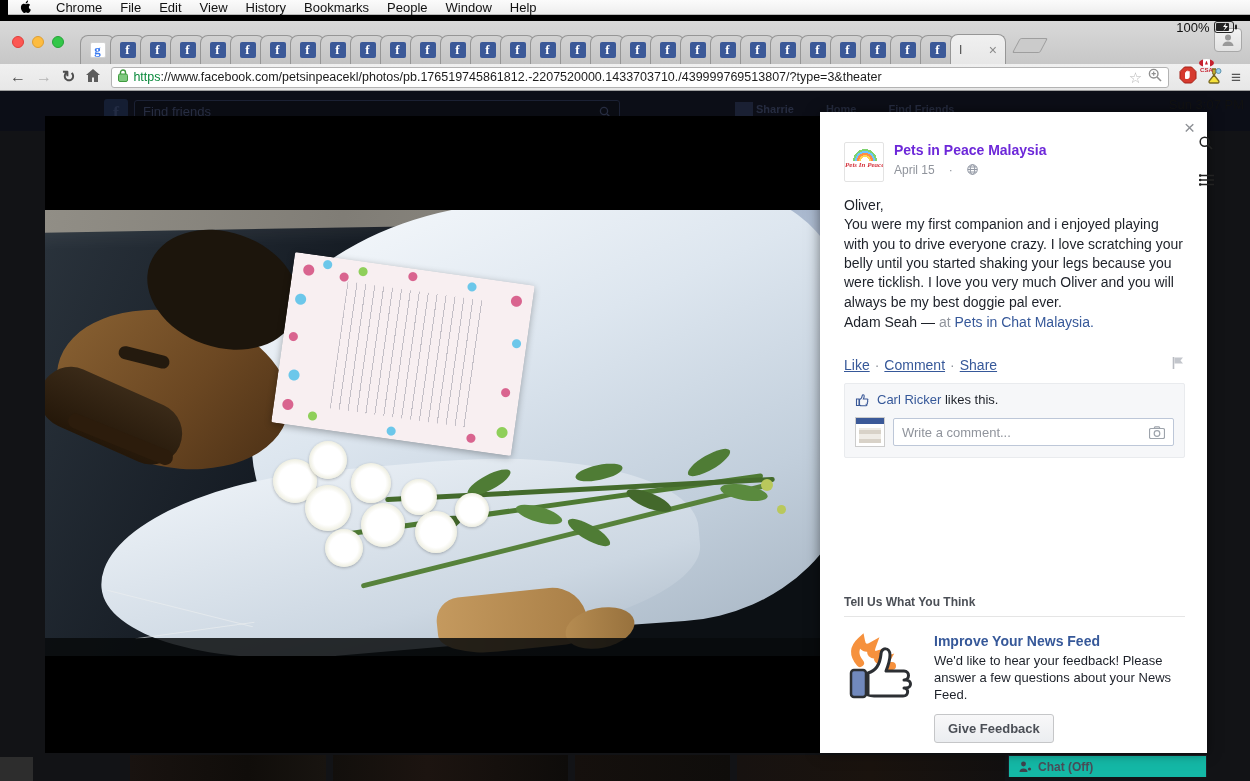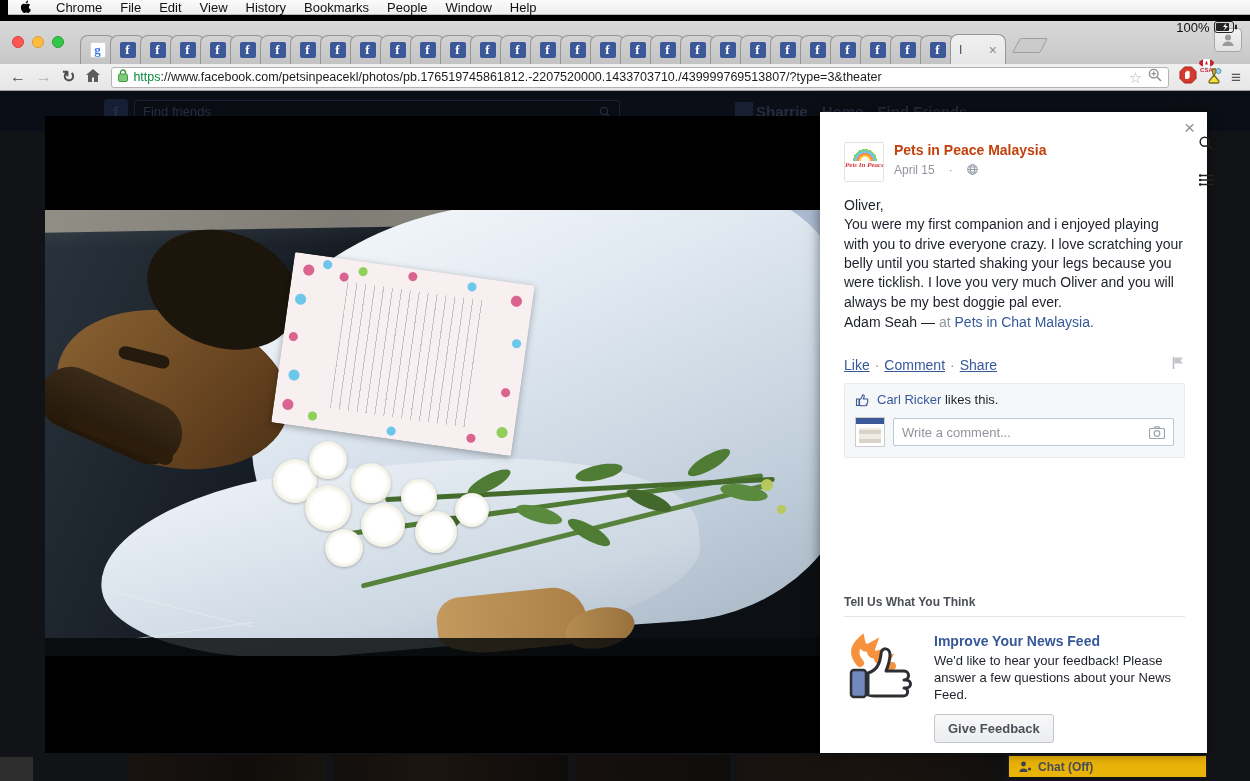--- a/index.html
+++ b/index.html
@@ -73,33 +73,33 @@
   .content { position:absolute; left:0; top:91px; width:1250px; height:690px;
     background:#121316; overflow:hidden; }
 
   .fb-header-dim { position:absolute; left:0; top:0; width:1250px; height:40px; background:#0c0e17; }
   .fb-logo-dim { position:absolute; left:104px; top:8px; width:24px; height:24px; background:#151e33;
     border-radius:3px; color:#232c44; font-family:"Liberation Serif",serif; font-weight:bold;
     font-size:18px; display:flex; align-items:flex-end; justify-content:center; line-height:20px; }
   .fb-search-dim { position:absolute; left:134px; top:9px; width:486px; height:23px;
     background:#0a0c13; border:1px solid #1b2134; border-radius:3px; display:flex;
     align-items:center; padding:0 8px; color:#272d41; font-size:13px; justify-content:space-between; }
-  .fb-nav-dim { position:absolute; left:756px; top:12px; display:flex; gap:14px;
-    color:#262c40; font-size:15px; font-weight:bold; }
+  .fb-nav-dim { position:absolute; left:756px; top:12px; display:flex; gap:32px;
+    color:#262c40; font-size:11px; font-weight:bold; }
   .fb-nav-avatar { position:absolute; left:735px; top:11px; width:18px; height:18px; background:#1a2033; }
 
   .thumb-dim { position:absolute; top:664px; height:26px; }
   .t1 { left:130px; width:196px; background:linear-gradient(90deg,#191310,#100d0a 60%,#181410); }
   .t2 { left:333px; width:235px; background:linear-gradient(90deg,#120f0c,#1c1410 40%,#0e0c0a); }
   .t3 { left:575px; width:155px; background:linear-gradient(90deg,#15100d,#0f0d0b); }
   .t4 { left:737px; width:268px; background:linear-gradient(90deg,#171210,#1a130e 50%,#121010); }
   .left-block-dim { position:absolute; left:0; top:666px; width:33px; height:24px; background:#2d2d2d; }
 
   .chat-dim { position:absolute; left:1008px; top:664px; width:199px; height:22px;
-    background:#eab308; border:1px solid #1d2027; border-bottom:none; display:flex;
+    background:#14b8a6; border:1px solid #1d2027; border-bottom:none; display:flex;
     align-items:center; gap:6px; padding:0 10px; color:#4a4e59; font-size:12px; font-weight:bold; }
 
   
   .media { position:absolute; left:45px; top:25px; width:775px; height:637px; background:#000; overflow:hidden; }
   .photo { position:absolute; left:0; top:94px; width:775px; height:446px; overflow:hidden;
     background:linear-gradient(100deg,#918e86,#807d76 35%,#8d8a82 65%,#7e7c75); }
   .photo * { position:absolute; }
   .tray { left:-22px; top:16px; width:822px; height:438px; border-radius:26px;
     background:linear-gradient(115deg,#2b343d,#131921 38%,#0c1014 78%);
     transform:rotate(-1deg); box-shadow:inset 0 6px 18px rgba(255,255,255,.06); }
@@ -190,21 +190,21 @@
   .post-head { display:flex; gap:10px; padding:30px 24px 0 24px; }
   .page-avatar { width:40px; height:40px; background:#fff; border:1px solid #e3e3e3; border-radius:2px;
     position:relative; overflow:hidden; flex-shrink:0;text-decoration:underline; }
   .page-avatar .rainbow { position:absolute; left:7px; top:5px; width:26px; height:13px;
     border-radius:13px 13px 0 0;
     background:radial-gradient(circle at 50% 100%, #fff 0 4px, #ffd34d 4px 6px, #ff8c42 6px 8px,
       #6fc3ff 8px 10px, #7ed36f 10px 12px, transparent 12px); }
   .page-avatar .logo-script { position:absolute; left:0; right:0; top:18px; text-align:center;
     font-family:"Liberation Serif",serif; font-style:italic; font-weight:bold;
     font-size:7px; color:#d4323c; white-space:nowrap; }
-  .page-name { font-size:14px; font-weight:bold; color:#c2410c; line-height:1.25; }
+  .page-name { font-size:14px; font-weight:bold; color:#6d28d9; line-height:1.25; }
   .post-meta { font-size:12px; color:#90949c; margin-top:3px; display:flex; align-items:center; gap:14px; }
   .post-body { padding:14px 22px 0 24px; font-size:14px; color:#1d2129; line-height:1.38; }
   .post-text { white-space:pre-line; }
   .attribution { margin-top:1px; }
   .attribution .gray { color:#90949c; }
   .attribution a, .blue-link { color:#365899; text-decoration:none; }
   .actions-row { display:flex; align-items:center; padding:24px 22px 0 24px; font-size:14px; }
   .actions-row .sep { color:#90949c; padding:0 5px; }
   .action-link { color:#365899; }
   .flag-wrap { margin-left:auto; }

